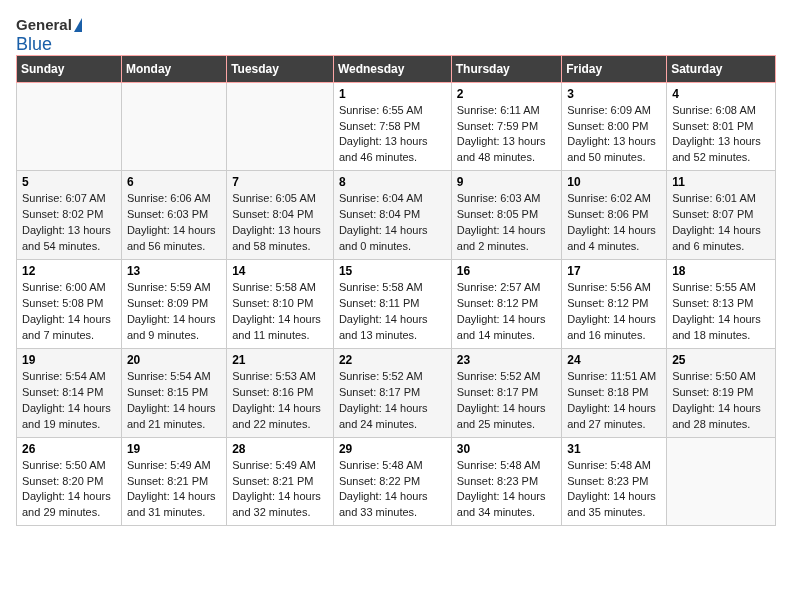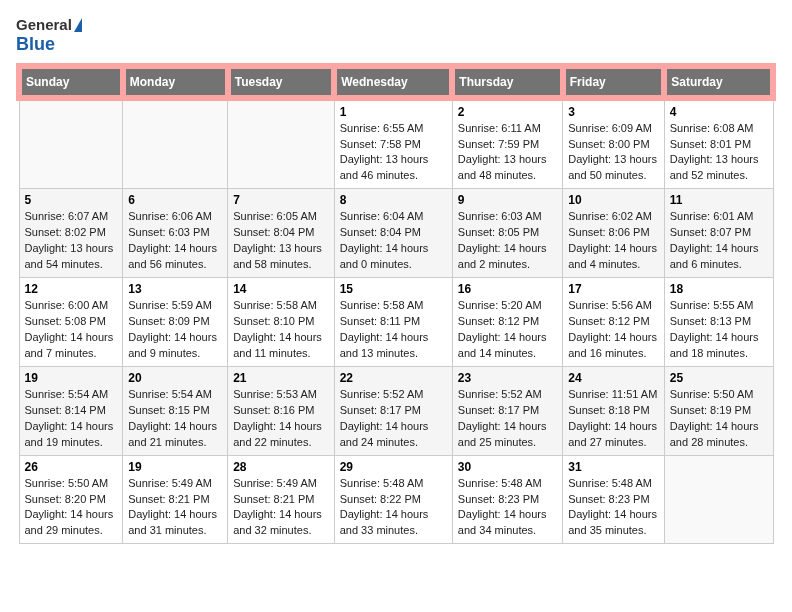--- a/index.html
+++ b/index.html
@@ -7,37 +7,36 @@
       font-family: Arial, sans-serif;
       background: #fff;
       width: 792px;
       min-height: 612px;
       padding: 16px;
     }
     .header-section {
       display: flex;
       justify-content: space-between;
       align-items: center;
-      margin-bottom: 8px;
     }
     .logo {
       display: flex;
       flex-direction: column;
       font-size: 13px;
       font-weight: bold;
     }
     .logo-general {
       color: #333;
       font-size: 15px;
       font-weight: bold;
     }
     .logo-blue {
       color: #1a5fa8;
       font-size: 18px;
-      font-weight: bold;
+      font-weight: normal;
     }
     .logo-icon {
       display: inline-block;
       width: 0;
       height: 0;
       border-left: 8px solid transparent;
       border-bottom: 14px solid #1a5fa8;
       margin-left: 2px;
       vertical-align: middle;
       position: relative;
@@ -54,27 +53,27 @@
     .subtitle {
       font-size: 15px;
       color: #444;
     }
     .calendar-table {
       width: 100%;
       border-collapse: collapse;
       font-size: 11px;
     }
     .calendar-table th {
-      background-color: #737373;
+      background-color: #404040;
       color: white;
       padding: 6px 4px;
       text-align: left;
       font-size: 12px;
       font-weight: bold;
-      border: 6px solid #fca5a5;
+      border: 1px solid #fca5a5;
     }
     .calendar-table td {
       border: 1px solid #ccc;
       padding: 4px 5px;
       vertical-align: top;
       min-height: 80px;
       height: 88px;
       background: #fff;
     }
     .calendar-table tr:nth-child(even) td {
@@ -243,21 +242,21 @@
           <span class="day-number">15</span>
         <div class="day-info">
           <span>Sunrise: 5:58 AM</span><br>
           <span>Sunset: 8:11 PM</span><br>
           <span>Daylight: 14 hours and 13 minutes.</span>
         </div>
         </td>
         <td>
           <span class="day-number">16</span>
         <div class="day-info">
-          <span>Sunrise: 5:20 AM</span><br>
+          <span>Sunrise: 2:57 AM</span><br>
           <span>Sunset: 8:12 PM</span><br>
           <span>Daylight: 14 hours and 14 minutes.</span>
         </div>
         </td>
         <td>
           <span class="day-number">17</span>
         <div class="day-info">
           <span>Sunrise: 5:56 AM</span><br>
           <span>Sunset: 8:12 PM</span><br>
           <span>Daylight: 14 hours and 16 minutes.</span>

